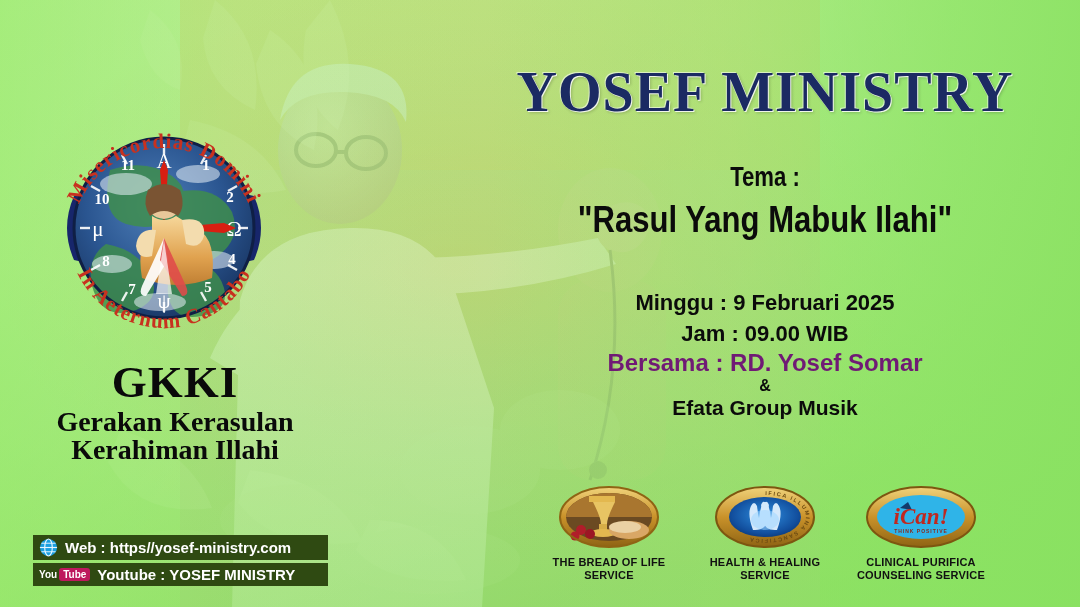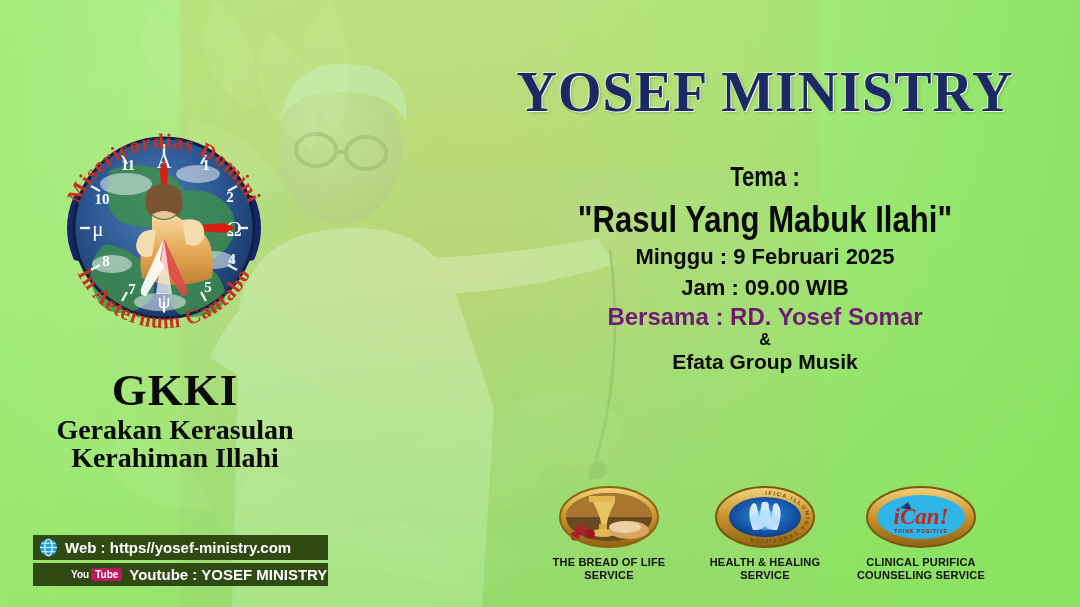--- a/index.html
+++ b/index.html
@@ -18,21 +18,21 @@
   .bg-foliage{position:absolute;inset:0;opacity:.30;}
   .bg-wash{position:absolute;inset:0;
     background:linear-gradient(180deg,rgba(160,230,120,.30) 0%,rgba(150,225,110,.18) 45%,rgba(135,220,95,.42) 100%);}
   .bg-tint{position:absolute;inset:0;
     background:linear-gradient(90deg,rgba(150,235,105,.55) 0%,rgba(160,230,110,.10) 22%,rgba(180,225,110,0) 45%,rgba(150,230,105,.30) 68%,rgba(140,228,100,.70) 88%,rgba(138,226,98,.85) 100%);}
 
   
   .emblem{position:absolute;left:48px;top:112px;width:232px;height:232px;}
 
   
-  .gkki-block{position:absolute;left:0;top:368px;width:350px;text-align:center;
+  .gkki-block{position:absolute;left:0;top:360px;width:350px;text-align:center;
     font-family:"Liberation Serif",serif;color:#0a0a0a;line-height:1.02;}
   .gkki-main{font-size:45px;font-weight:bold;letter-spacing:1px;}
   .gkki-sub{font-size:28px;font-weight:bold;margin-top:2px;}
   .gkki-sub2{font-size:28px;font-weight:bold;}
 
   
   .contact{position:absolute;left:33px;top:535px;width:295px;}
   .cbar{display:flex;align-items:center;gap:7px;background:#2f4a12;
     padding:3px 9px 3px 6px;margin-bottom:3px;}
   .cbar .ctext{color:#fff;font-size:15px;font-weight:bold;white-space:nowrap;}
@@ -40,21 +40,21 @@
   
   .right{position:absolute;left:450px;top:16px;width:630px;height:607px;text-align:center;}
   .title{margin-top:48px;font-family:"Liberation Serif",serif;font-size:56px;font-weight:bold;
     color:#1b2a63;letter-spacing:1px;line-height:1;
     text-shadow:1px 1px 0 rgba(255,255,255,.85),-1px -1px 0 rgba(255,255,255,.55),2px 2px 3px rgba(0,0,0,.18);}
   .subtitle{margin-top:20px;color:#0b0b0b;font-size:23px;font-weight:bold;line-height:1.36;letter-spacing:.3px;}
   .tema-label{margin-top:42px;font-size:27px;font-weight:bold;color:#0b0b0b;
     font-family:"Liberation Sans Narrow","Liberation Sans",sans-serif;transform:scaleX(.82);}
   .tema-value{margin-top:6px;font-size:37px;font-weight:bold;color:#0b0b0b;
     font-family:"Liberation Sans Narrow","Liberation Sans",sans-serif;transform:scaleX(.84);white-space:nowrap;}
-  .when{font-size:22px;font-weight:bold;color:#0b0b0b;line-height:1.42;}
+  .when{margin-top:46px;font-size:22px;font-weight:bold;color:#0b0b0b;line-height:1.42;}
   .with-line{font-size:24px;font-weight:bold;color:#701a75;text-align:center;}
   .amp{font-size:16px;font-weight:bold;color:#0b0b0b;line-height:1.1;}
   .group{font-size:21px;font-weight:bold;color:#0b0b0b;margin-top:1px;}
 
   
   .services{position:absolute;left:535px;top:486px;width:460px;display:flex;justify-content:space-between;}
   .svc{width:148px;text-align:center;}
   .svc-label{margin-top:4px;font-size:11px;font-weight:bold;color:#111;line-height:1.2;letter-spacing:.2px;}
 </style>
 </head>
@@ -231,21 +231,21 @@
       <svg width="19" height="19" viewBox="0 0 20 20">
         <circle cx="10" cy="10" r="9" fill="#1a9fe0"></circle>
         <ellipse cx="10" cy="10" rx="4" ry="9" fill="none" stroke="#e8f7ff" stroke-width="1.2"></ellipse>
         <line x1="1" y1="10" x2="19" y2="10" stroke="#e8f7ff" stroke-width="1.2"></line>
         <line x1="2.5" y1="5.5" x2="17.5" y2="5.5" stroke="#e8f7ff" stroke-width="1"></line>
         <line x1="2.5" y1="14.5" x2="17.5" y2="14.5" stroke="#e8f7ff" stroke-width="1"></line>
       </svg>
       <span class="ctext">Web : https//yosef-ministry.com</span>
     </div>
     <div class="cbar">
-      <span style="display:inline-flex;align-items:center;gap:2px;margin-left:32px;">
+      <span style="display:inline-flex;align-items:center;gap:2px;">
         <span style="color:#fff;font-size:10px;font-weight:bold;">You</span>
         <span style="background:#be185d;color:#fff;font-size:10px;font-weight:bold;padding:1px 4px;border-radius:3px;">Tube</span>
       </span>
       <span class="ctext">Youtube : YOSEF MINISTRY</span>
     </div>
   </div>
 
   <div class="right">
     <div class="title">YOSEF MINISTRY</div>
     <div class="tema-label">Tema :</div>

